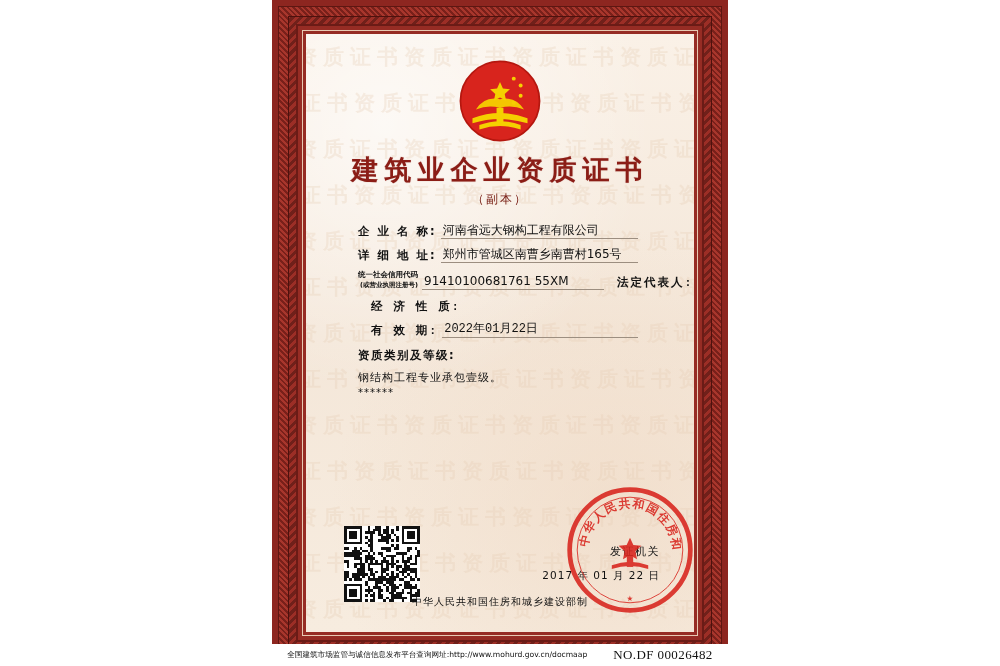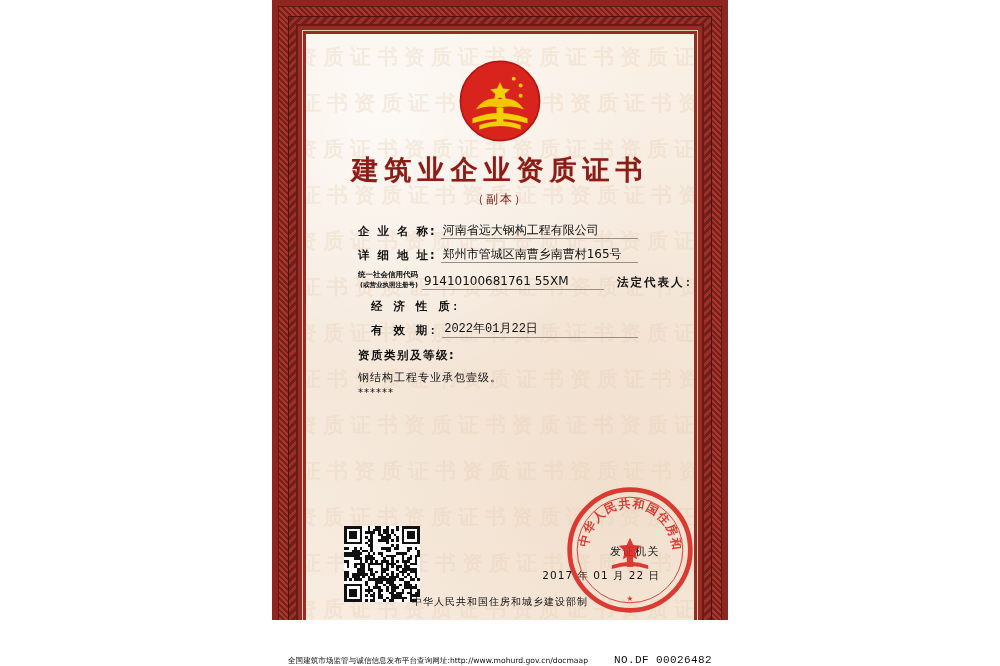--- a/index.html
+++ b/index.html
@@ -264,37 +264,37 @@
     z-index: 5;
     background: #ffffff;
   }
 
   
   .bottom-strip {
     position: absolute;
     left: 272px;
     bottom: 0;
     width: 456px;
-    height: 46px;
+    height: 22px;
     background: #ffffff;
     display: flex;
-    align-items: flex-end;
+    align-items: center;
     justify-content: center;
     gap: 26px;
     z-index: 9;
   }
   .strip-text {
     font-family: "DejaVu Sans", sans-serif;
     font-size: 7.6px;
     color: #111;
     white-space: nowrap;
   }
   .strip-no {
-    font-family: Liberation Mono, monospace;
-    font-size: 11px;
+    font-family: Liberation Serif, serif;
+    font-size: 13px;
     color: #111;
     letter-spacing: 0.4px;
     white-space: nowrap;
   }
 </style>
 </head>
 <body>
 
 <div id="page">
 

